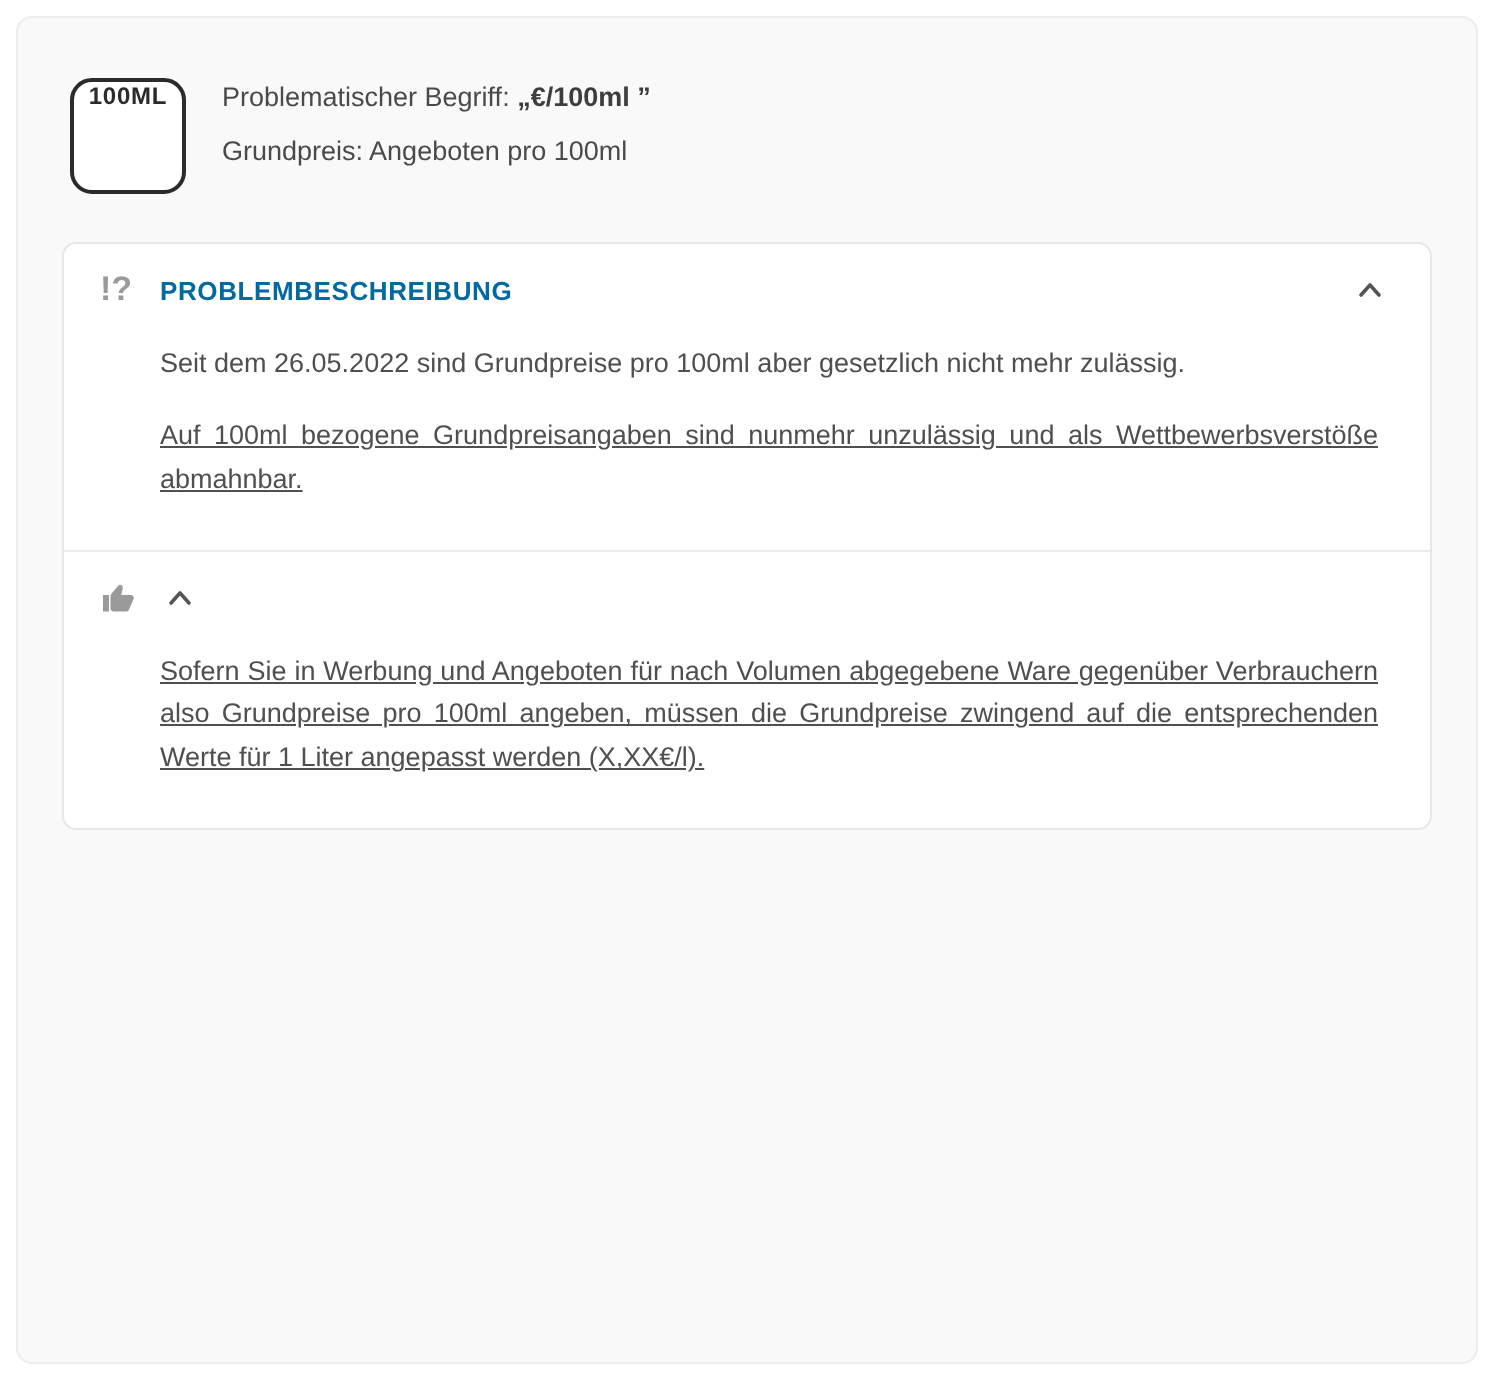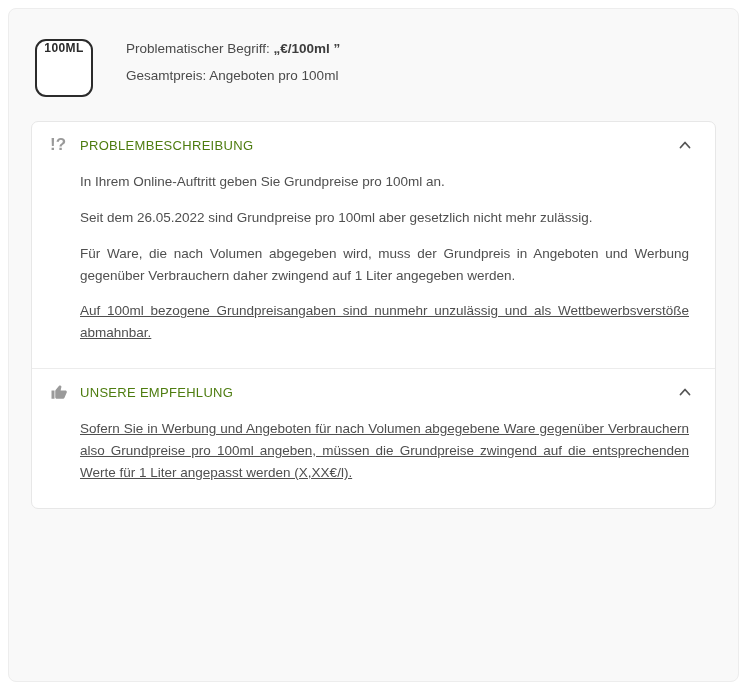--- a/index.html
+++ b/index.html
@@ -35,21 +35,21 @@
     letter-spacing: 0.4px;
     color: #2b2b2b;
     flex: 0 0 auto;
   }
   .header-text {
     margin-left: 18px;
     padding-top: 3px;
     font-size: 13.5px;
     line-height: 1;
   }
-  .header-line { margin-bottom: 13px; color: #4a4a4a; margin-left: 15px; }
+  .header-line { margin-bottom: 13px; color: #4a4a4a; }
   .header-line .val-bold { font-weight: bold; color: #3d3d3d; }
   
   .sections-container {
     margin-top: 24px;
     margin-left: -2px;
     background: #ffffff;
     border: 1px solid #e7e7e7;
     border-radius: 7px;
     overflow: hidden;
   }
@@ -62,24 +62,24 @@
   }
   .section-icon {
     width: 30px;
     color: #9a9a9a;
     font-weight: bold;
     font-size: 17px;
     display: flex; align-items: center;
     flex: 0 0 auto;
   }
   .section-title {
-    font-weight: normal;
+    font-weight: bold;
     font-size: 13px;
     letter-spacing: 0.3px;
-    color: #4d7c0f;
+    color: #0369a1;
     flex: 1 1 auto;
   }
   .chevron {
     flex: 0 0 auto;
     display: flex; align-items: center;
     color: #555555;
     padding: 2px;
   }
   .section-body {
     padding: 6px 26px 22px 48px;
@@ -101,53 +101,50 @@
 
   <div class="header-row">
     <div class="term-badge">
       <span>100ML</span>
     </div>
     <div class="header-text">
       <div class="header-line">
         <span>Problematischer Begriff: </span><span class="val-bold">„€/100ml ”</span>
       </div>
       <div class="header-line">
-        <span>Gesamtpreis: </span><span>Angeboten pro 100ml</span>
+        <span>Grundpreis: </span><span>Angeboten pro 100ml</span>
       </div>
     </div>
   </div>
 
   <div class="sections-container">
 
     <div class="section">
       <div class="section-header">
         <span class="section-icon">!?</span>
         <span class="section-title">PROBLEMBESCHREIBUNG</span>
         <span class="chevron">
           <svg width="16" height="16" viewBox="0 0 16 16" fill="none" stroke="#555" stroke-width="1.8" stroke-linecap="round" stroke-linejoin="round">
               <polyline points="3.5,10.5 8,5.5 12.5,10.5"></polyline>
             </svg>
         </span>
       </div>
       <div class="section-body">
-        <p>In Ihrem Online-Auftritt geben Sie Grundpreise pro 100ml an.</p>
         <p>Seit dem 26.05.2022 sind Grundpreise pro 100ml aber gesetzlich nicht mehr zulässig.</p>
-        <p>Für Ware, die nach Volumen abgegeben wird, muss der Grundpreis in Angeboten und Werbung gegenüber Verbrauchern daher zwingend auf 1 Liter angegeben werden.</p>
         <p>Auf 100ml bezogene Grundpreisangaben sind nunmehr unzulässig und als Wettbewerbsverstöße abmahnbar.</p>
       </div>
     </div>
 
     <div class="section">
       <div class="section-header">
         <span class="section-icon">
           <svg width="18" height="18" viewBox="0 0 24 24" fill="#9a9a9a">
               <path d="M2 10h4v11H2zM22.5 12c0-1.1-.9-2-2-2h-6.3l1-4.6c.2-1-.5-2-1.5-2.2-.6-.1-1.2.1-1.6.6L7.5 9.3c-.3.4-.5.9-.5 1.4V19c0 1.1.9 2 2 2h8.5c.8 0 1.5-.5 1.8-1.2l3-7c.1-.3.2-.5.2-.8z"></path>
             </svg>
         </span>
-        <span class="section-title">UNSERE EMPFEHLUNG</span>
         <span class="chevron">
           <svg width="16" height="16" viewBox="0 0 16 16" fill="none" stroke="#555" stroke-width="1.8" stroke-linecap="round" stroke-linejoin="round">
               <polyline points="3.5,10.5 8,5.5 12.5,10.5"></polyline>
             </svg>
         </span>
       </div>
       <div class="section-body">
         <p>Sofern Sie in Werbung und Angeboten für nach Volumen abgegebene Ware gegenüber Verbrauchern also Grundpreise pro 100ml angeben, müssen die Grundpreise zwingend auf die entsprechenden Werte für 1 Liter angepasst werden (X,XX€/l).</p>
 
       </div>

